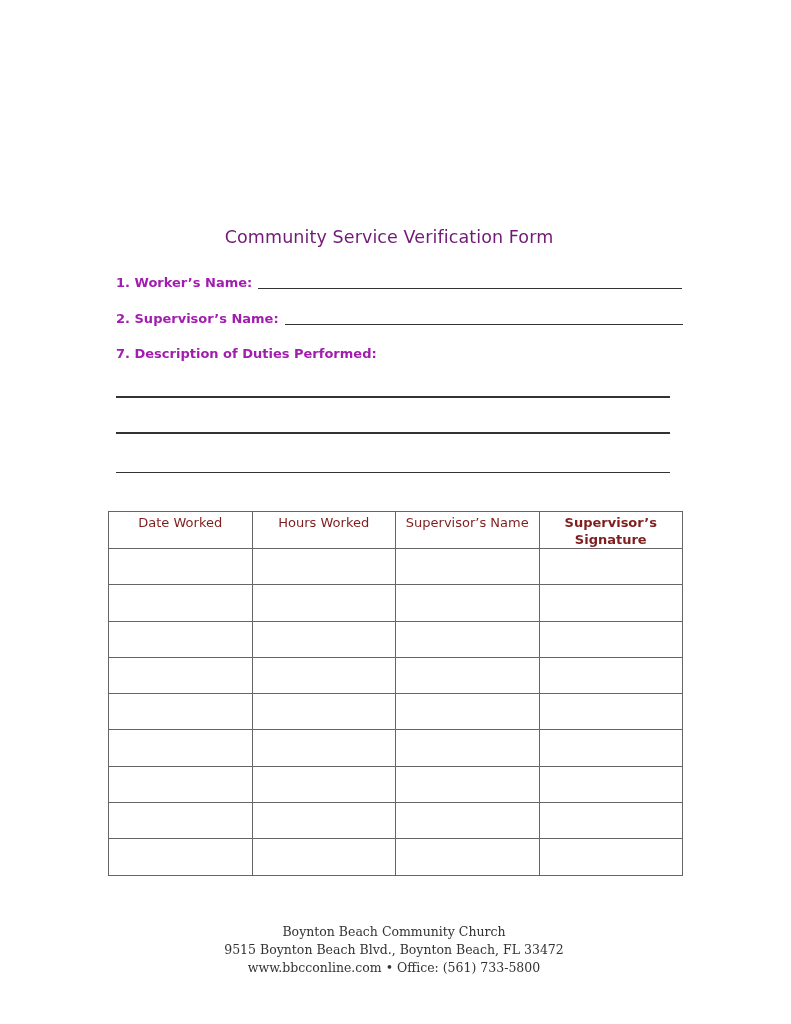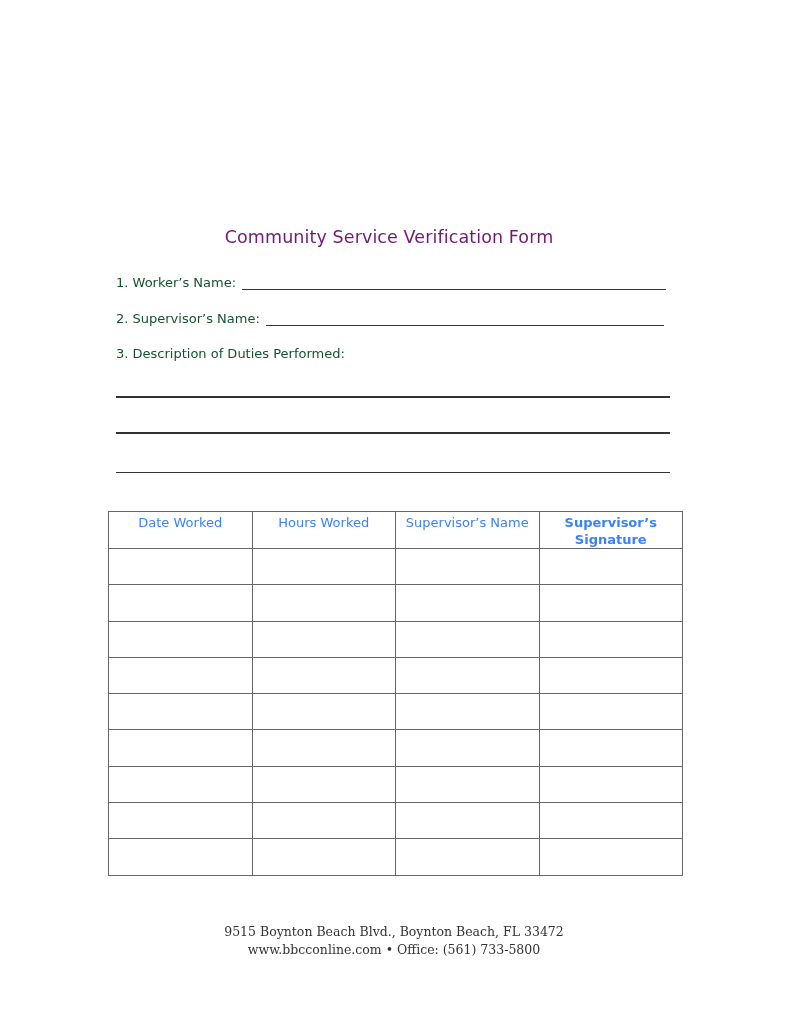--- a/index.html
+++ b/index.html
@@ -1,43 +1,43 @@
 <!DOCTYPE html>
 <html><head>
 <meta charset="utf-8">
 <style>
   html, body { margin: 0; padding: 0; background: #ffffff; }
   body { width: 791px; height: 1024px; position: relative; overflow: hidden; font-family: "DejaVu Sans", sans-serif; color: #222; }
   .title { position: absolute; left: 0; width: 778px; top: 227px; text-align: center; font-size: 17.5px; color: #701a75; letter-spacing: 0.1px; }
-  .field { position: absolute; left: 116px; font-size: 13px; color: #14532d; display: flex; align-items: flex-end; white-space: nowrap; }
+  .field { position: absolute; left: 116px; font-size: 13px; color: #a21caf; display: flex; align-items: center; white-space: nowrap; font-weight: bold; }
   .field .line { border-bottom: 1.6px solid #333; margin-left: 6px; height: 12px; }
   .desc-line { position: absolute; left: 116px; width: 554px; border-top: 2px solid #333; }
   table.log { position: absolute; left: 108px; top: 511px; width: 575px; border-collapse: collapse; table-layout: fixed; }
   table.log th, table.log td { border: 1.3px solid #666; padding: 0; }
-  table.log th { font-weight: normal; font-size: 13px; color: #3b82f6; vertical-align: top; text-align: center; padding-top: 2px; height: 34px; line-height: 17px; }
+  table.log th { font-weight: normal; font-size: 13px; color: #7f1d1d; vertical-align: top; text-align: center; padding-top: 2px; height: 34px; line-height: 17px; }
   table.log td { height: 35.3px; }
   .footer { position: absolute; left: 0; width: 788px; top: 923px; text-align: center; font-family: "DejaVu Serif", serif; font-size: 12.5px; color: #333; line-height: 18px; }
 </style>
 </head>
 <body>
 
 <div class="title">Community Service Verification Form</div>
 
 <div class="field" style="top:275px;">
   <span>1. Worker’s Name:</span>
   <span class="line" style="width:424px;"></span>
 </div>
 
 <div class="field" style="top:311px;">
   <span>2. Supervisor’s Name:</span>
   <span class="line" style="width:398px;"></span>
 </div>
 
 <div class="field" style="top:346px;">
-  <span>3. Description of Duties Performed:</span>
+  <span>7. Description of Duties Performed:</span>
 </div>
 
 <div class="desc-line" style="top:396px;"></div>
 <div class="desc-line" style="top:432px;"></div>
 <div class="desc-line" style="top:472px; border-top-width:1.6px;"></div>
 
 <table class="log">
   <thead>
     <tr>
       <th>Date Worked</th>
@@ -98,15 +98,16 @@
       <tr>
         <td></td>
         <td></td>
         <td></td>
         <td></td>
       </tr>
     </tbody>
 </table>
 
 <div class="footer">
+  <div>Boynton Beach Community Church</div>
   <div>9515 Boynton Beach Blvd., Boynton Beach, FL 33472</div>
   <div>www.bbcconline.com • Office: (561) 733-5800</div>
 </div>
 
 </body></html>

